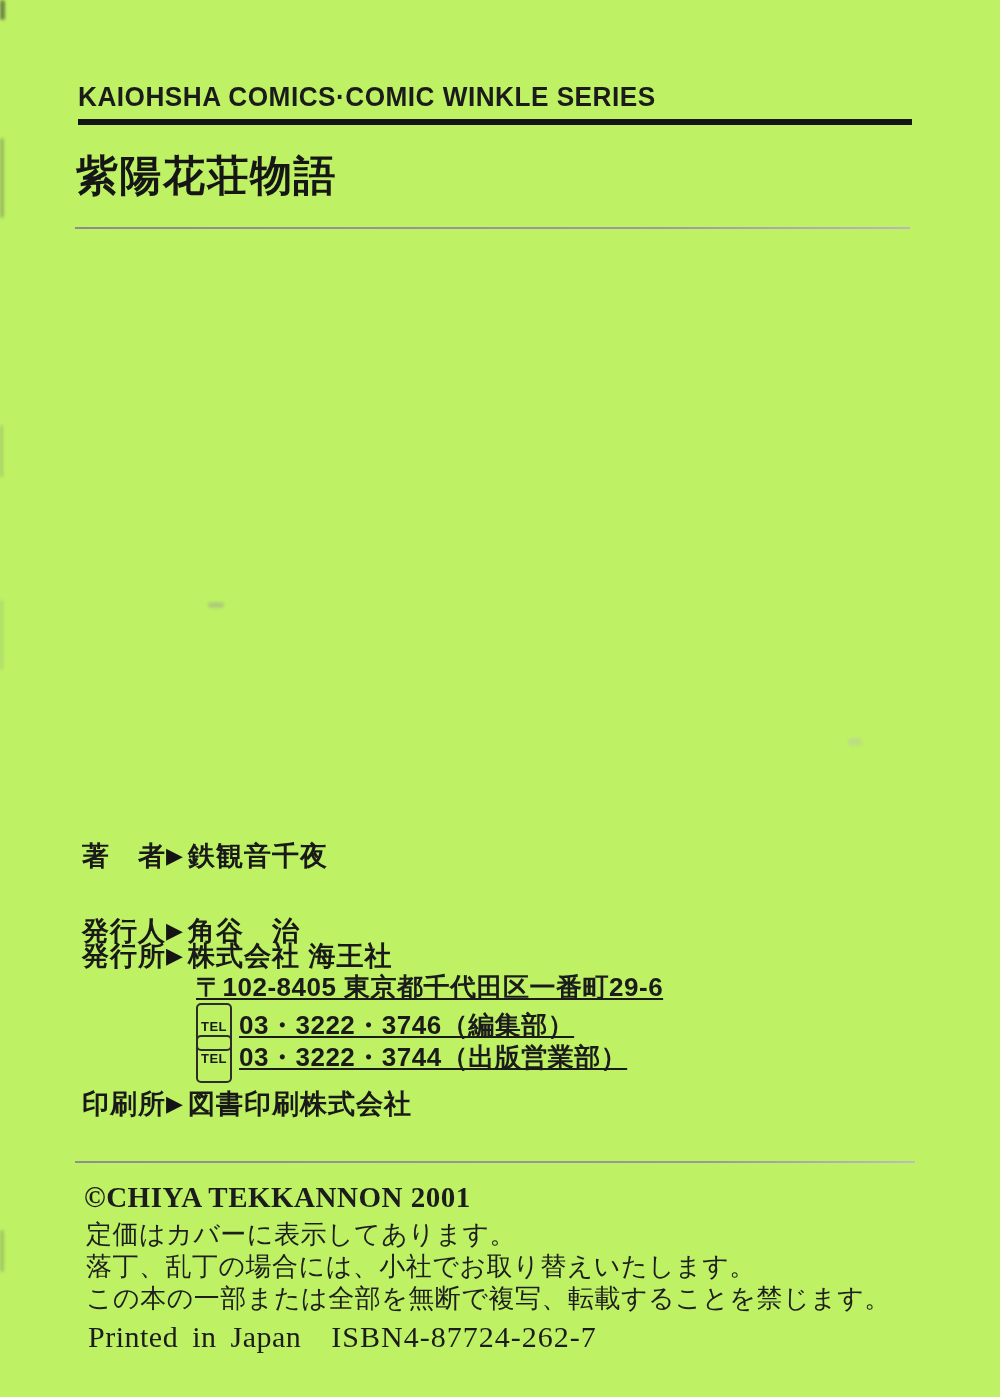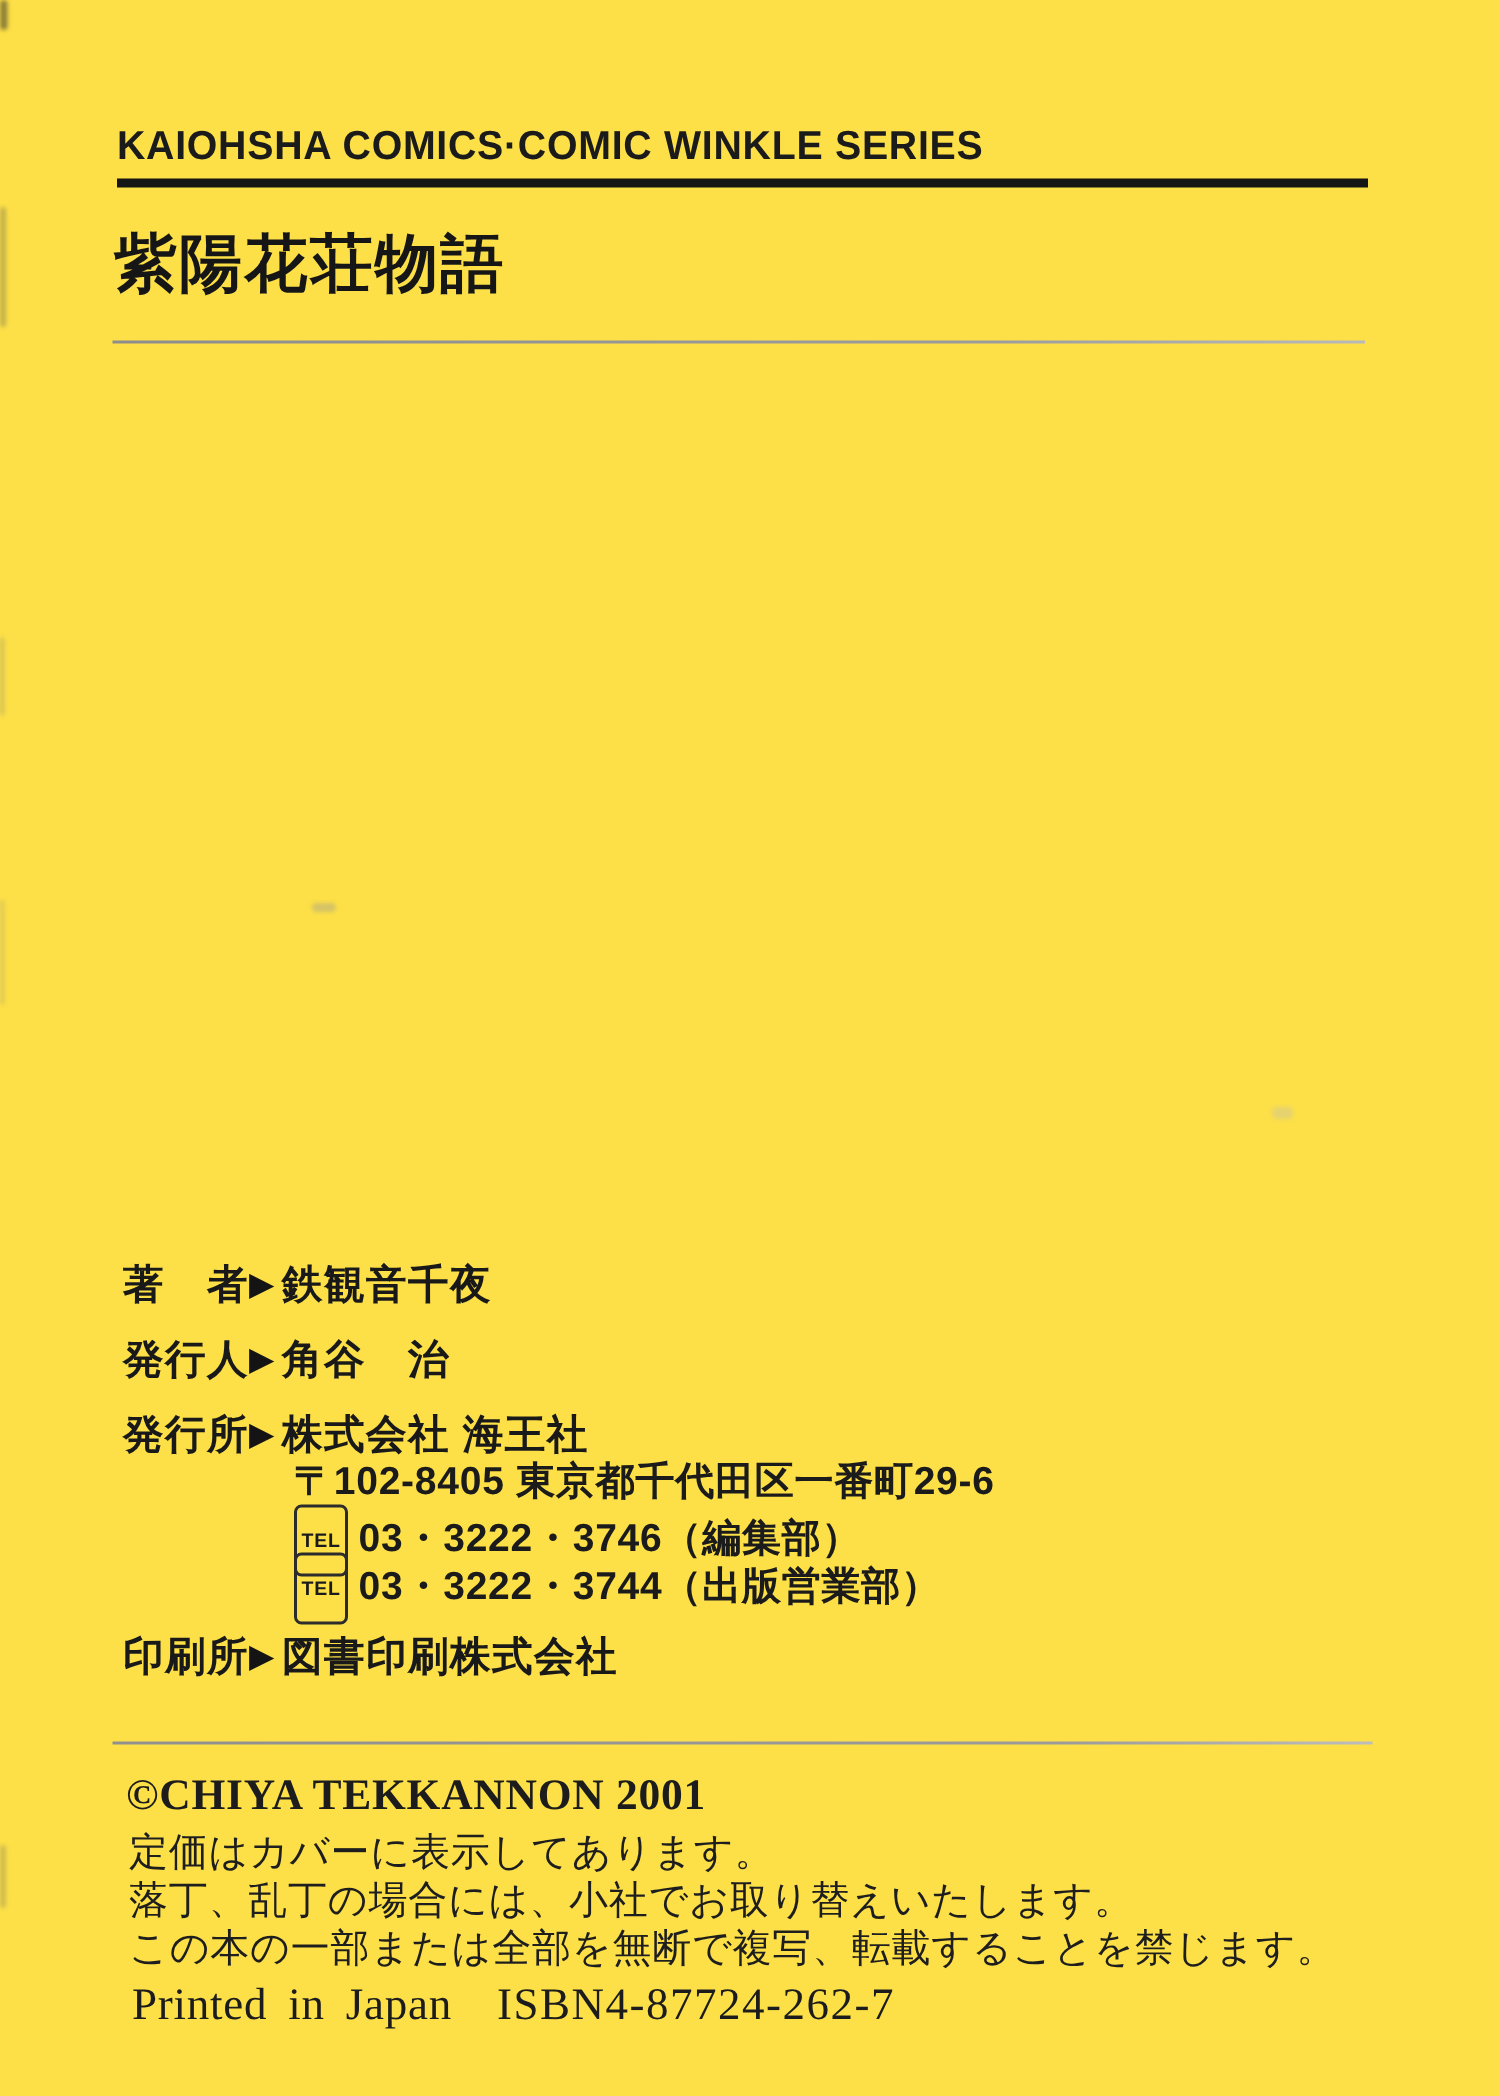--- a/index.html
+++ b/index.html
@@ -4,21 +4,21 @@
 <style>
   html, body {
     margin: 0;
     padding: 0;
     background: #e8e8e6;
   }
   .page {
     position: relative;
     width: 1000px;
     height: 1397px;
-    background: #fde047;
+    background: #bef264;
     overflow: hidden;
     font-family: "Liberation Sans", "DejaVu Sans", sans-serif;
     color: #1c1c1c;
   }
   .abs { position: absolute; }
 
   
   .artifact {
     position: absolute;
     filter: blur(1.5px);
@@ -149,29 +149,29 @@
   <div class="abs rule-thick"></div>
 
   <div class="abs book-title">紫陽花荘物語</div>
   <div class="abs rule-thin"></div>
 
 
   <div class="abs c-row" style="top:838px;">
     <span class="label">著　者</span><span class="arrow">▶</span><span>鉄観音千夜</span>
   </div>
 
-  <div class="abs c-row" style="top:888px;">
+  <div class="abs c-row" style="top:913px;">
     <span class="label">発行人</span><span class="arrow">▶</span><span>角谷　治</span>
   </div>
 
   <div class="abs c-row" style="top:938px;text-align:center;">
     <span class="label">発行所</span><span class="arrow">▶</span><span>株式会社 海王社</span>
   </div>
 
-  <div class="abs addr-block" style="top:971px;">
+  <div class="abs addr-block" style="top:971px;text-decoration:underline;">
     <div class="line">〒102-8405 東京都千代田区一番町29-6</div>
     <div class="line">
       <span class="tel-box">TEL</span><span>03・3222・3746（編集部）</span>
     </div>
     <div class="line">
       <span class="tel-box">TEL</span><span>03・3222・3744（出版営業部）</span>
     </div>
   </div>
 
   <div class="abs c-row" style="top:1086px;">

